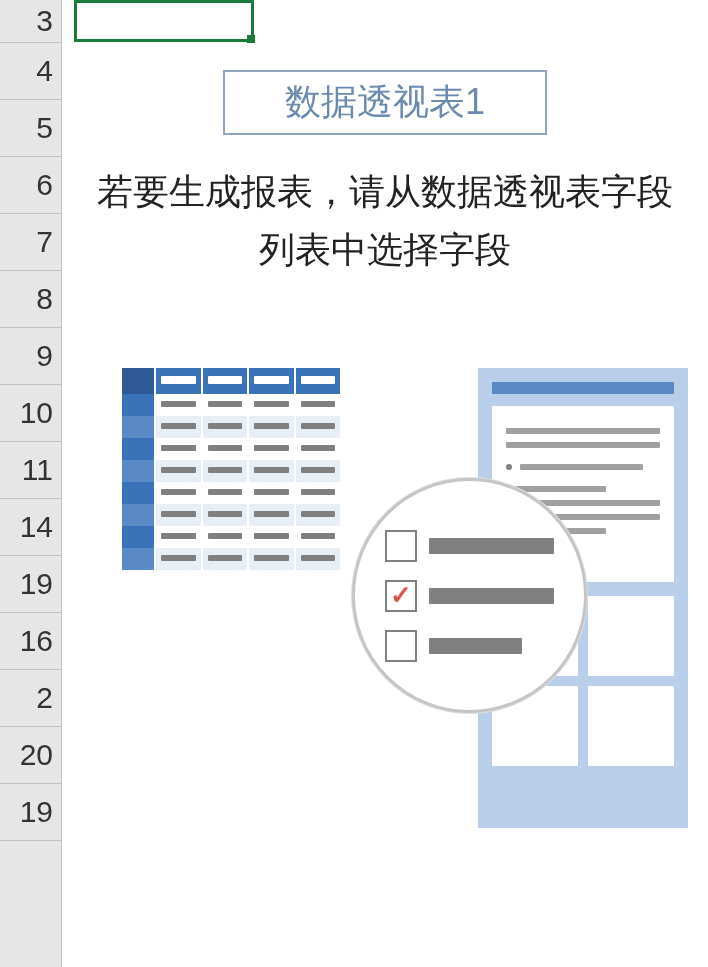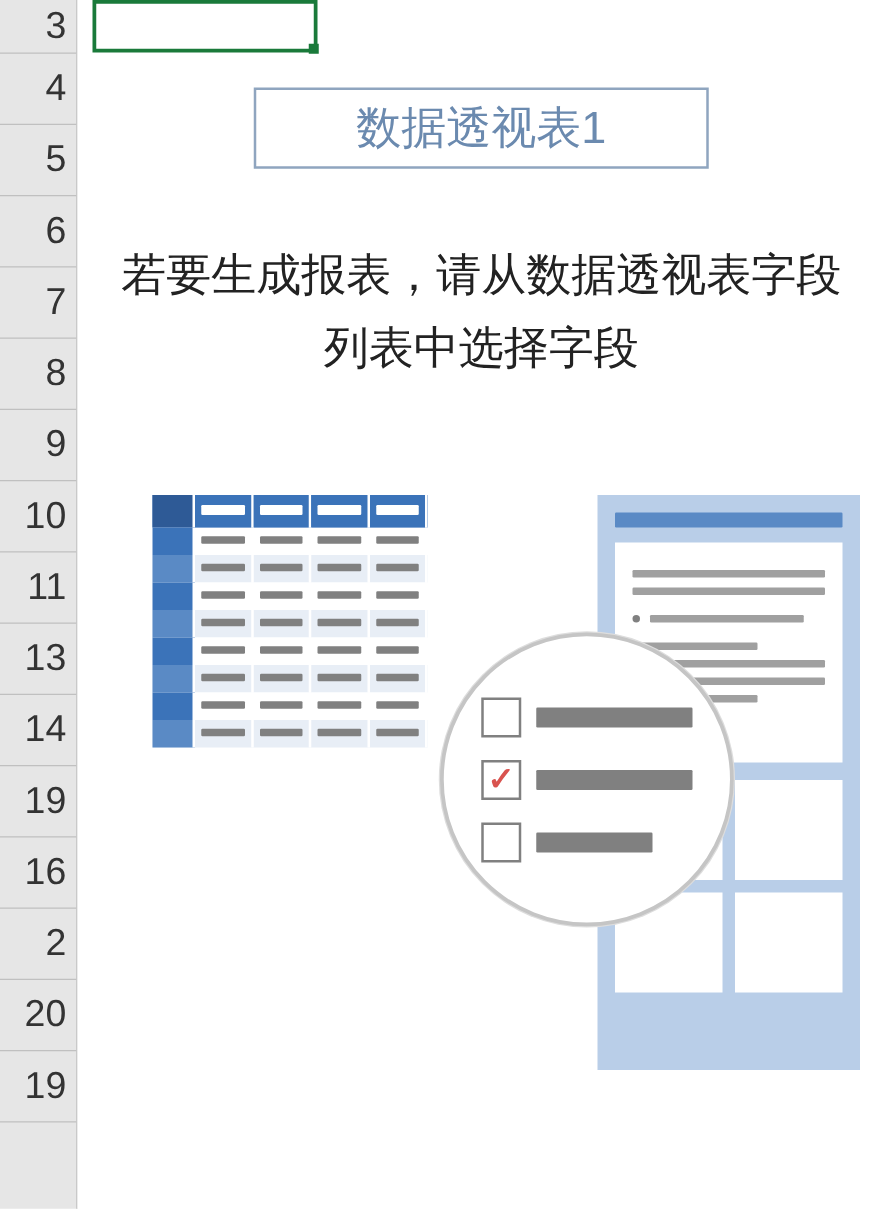--- a/index.html
+++ b/index.html
@@ -57,30 +57,30 @@
       background: #1a7a3a;
     }
     .pivot-placeholder {
       position: absolute;
       left: 20px;
       top: 70px;
       right: 20px;
     }
     .pivot-title-box {
       margin: 0 auto;
-      width: 364px;
+      width: 324px;
       border: 2px solid #8fa5bf;
       text-align: center;
       padding: 6px 20px;
       font-size: 36px;
       color: #6b8aaf;
       font-weight: 300;
     }
     .pivot-instruction {
-      margin-top: 56px;
+      margin-top: 28px;
       font-size: 36px;
       color: #222;
       text-align: center;
       line-height: 1.6;
       padding: 0 10px;
     }
     .illustration {
       position: relative;
       margin-top: 90px;
       height: 480px;
@@ -228,21 +228,20 @@
 <div class="row-headers">
   <div class="row-header">3</div>
   <div class="row-header">4</div>
   <div class="row-header">5</div>
   <div class="row-header">6</div>
   <div class="row-header">7</div>
   <div class="row-header">8</div>
   <div class="row-header">9</div>
   <div class="row-header">10</div>
   <div class="row-header">11</div>
-  <div class="row-header">13</div>
   <div class="row-header">14</div>
   <div class="row-header">19</div>
   <div class="row-header">16</div>
   <div class="row-header">2</div>
   <div class="row-header">20</div>
   <div class="row-header">19</div>
 </div>
 
 <div class="sheet-area">
   <div class="active-cell">

